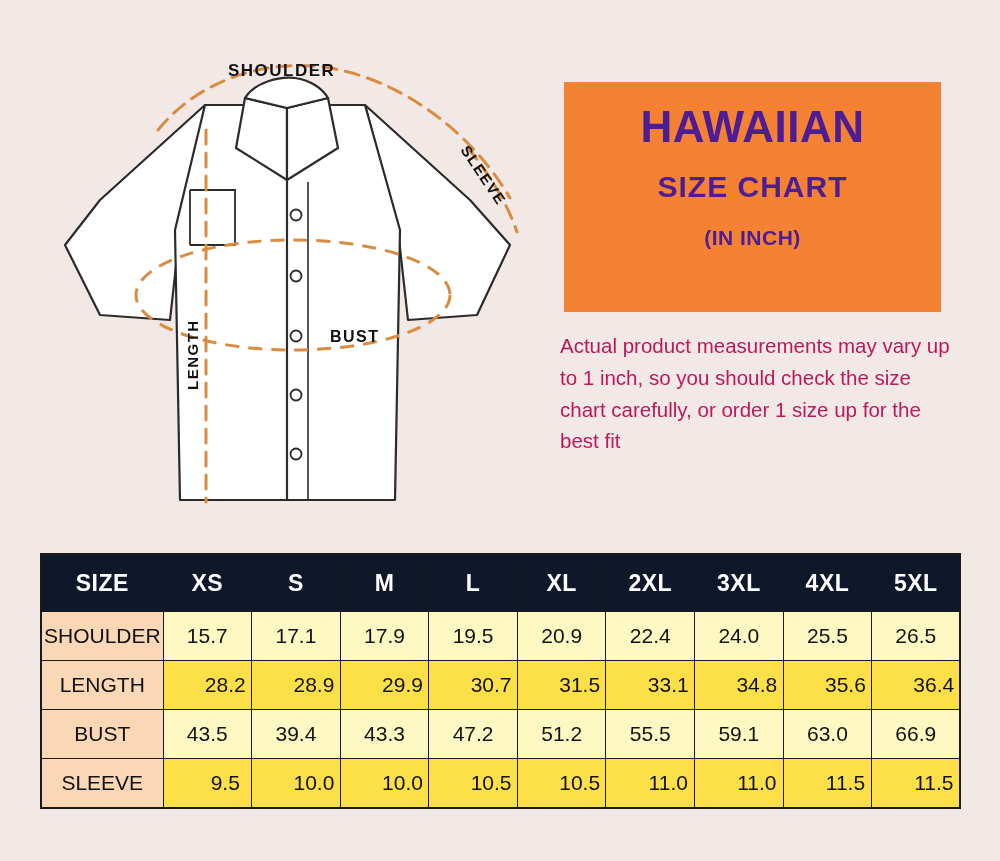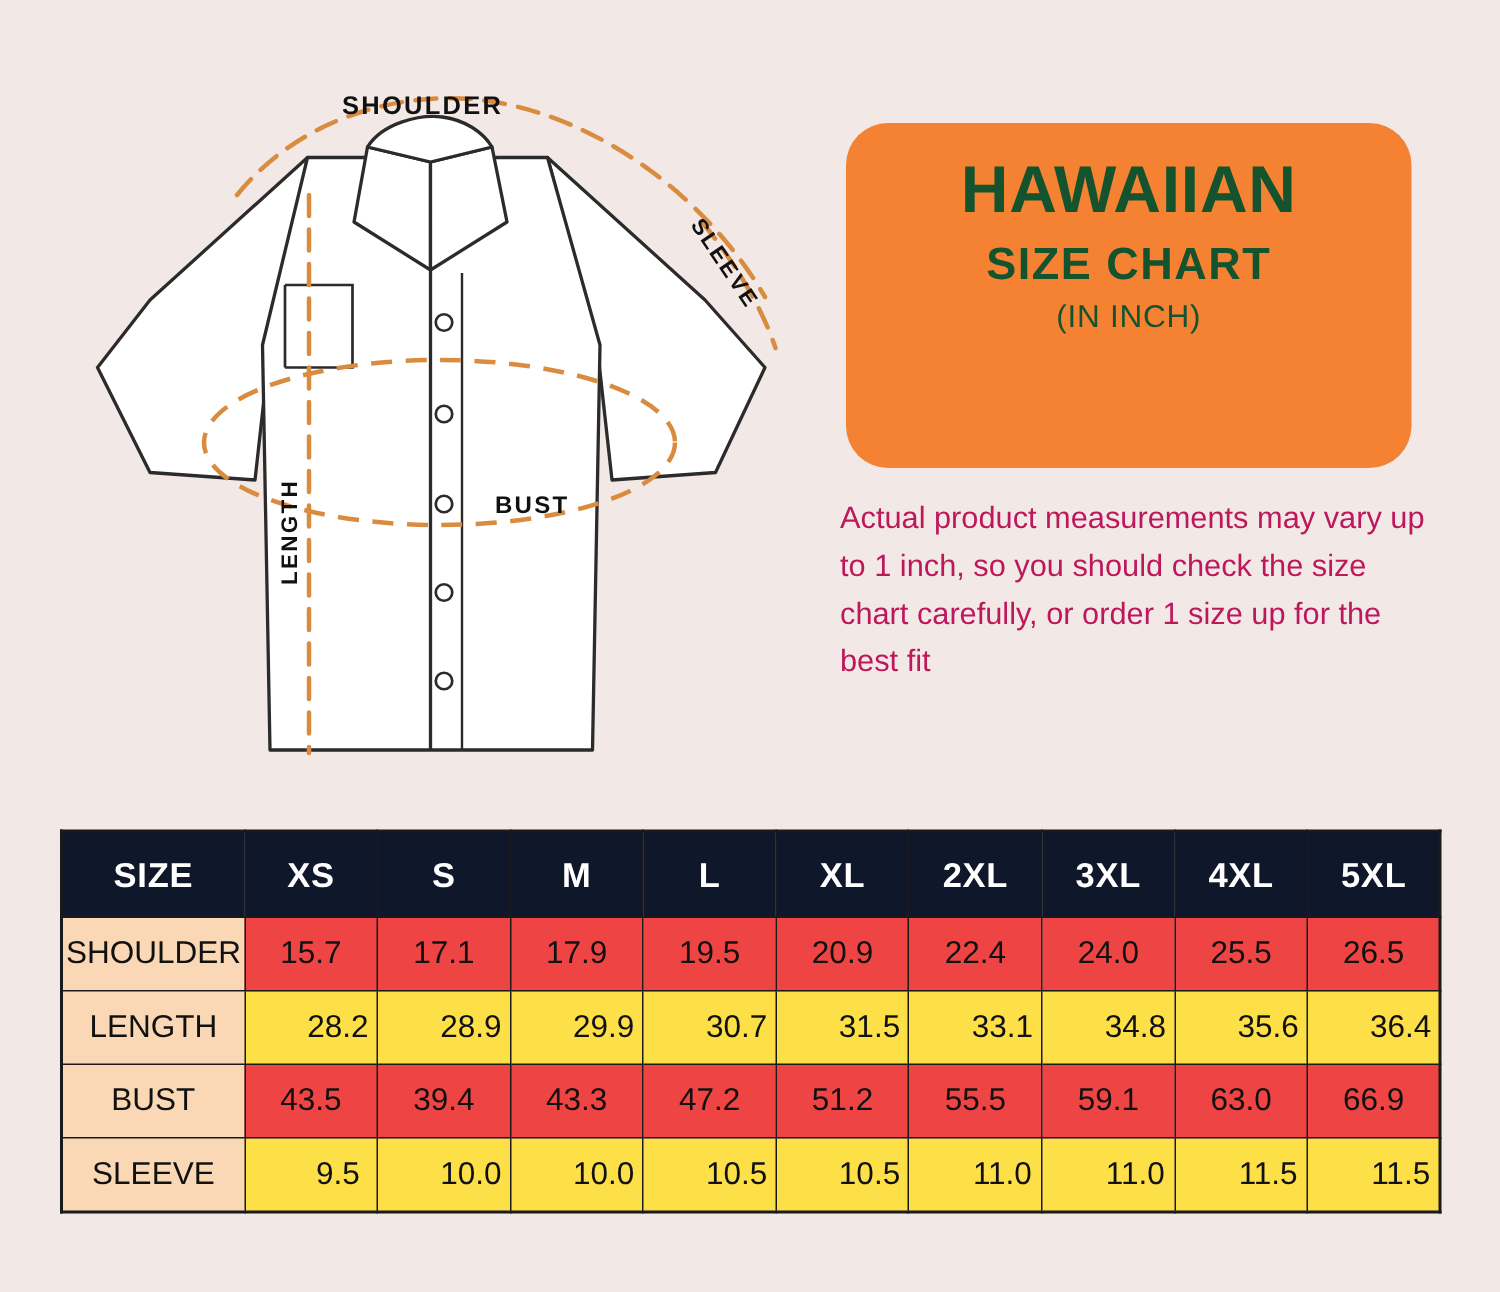--- a/index.html
+++ b/index.html
@@ -36,46 +36,45 @@
   .title-card {
     position: absolute;
     left: 564px;
     top: 82px;
     width: 377px;
     height: 230px;
     background: #f58232;
     box-sizing: border-box;
     padding: 22px 16px 0 16px;
     text-align: center;
-    color: #14532d;
-    border-radius: 28px;
+    color: #4c1d95;
   }
   .title-card .line1 {
     font-size: 44px;
     font-weight: bold;
     letter-spacing: 0.5px;
     line-height: 1.05;
   }
   .title-card .line2 {
     font-size: 44px;
     font-weight: bold;
     letter-spacing: 0.5px;
     line-height: 1.05;
   }
   .title-card .line3 {
     font-size: 30px;
     font-weight: bold;
     letter-spacing: 1px;
-    margin-top: 10px;
+    margin-top: 20px;
   }
   .title-card .line4 {
     font-size: 21px;
-    font-weight: normal;
-    letter-spacing: 0.5px;
-    margin-top: 6px;
+    font-weight: bold;
+    letter-spacing: 0.5px;
+    margin-top: 22px;
   }
   .note {
     position: absolute;
     left: 560px;
     top: 330px;
     width: 390px;
     font-size: 20.5px;
     line-height: 1.55;
     color: #be185d;
   }
@@ -113,21 +112,21 @@
   table.size-chart thead th.first-col {
     font-size: 23px;
   }
   table.size-chart tbody th.row-head {
     background: #fbd8b5;
     font-weight: normal;
     font-size: 21px;
     color: #111111;
   }
   table.size-chart tbody td {
-    background: #ef4444;
+    background: #fef9c3;
   }
   table.size-chart tbody tr.alt td {
     background: #fde047;
     padding-left: 38px;
   }
   col.c0 { width: 122px; }
   col.cx { width: 88.6px; }
 </style>
 </head>
 <body>

